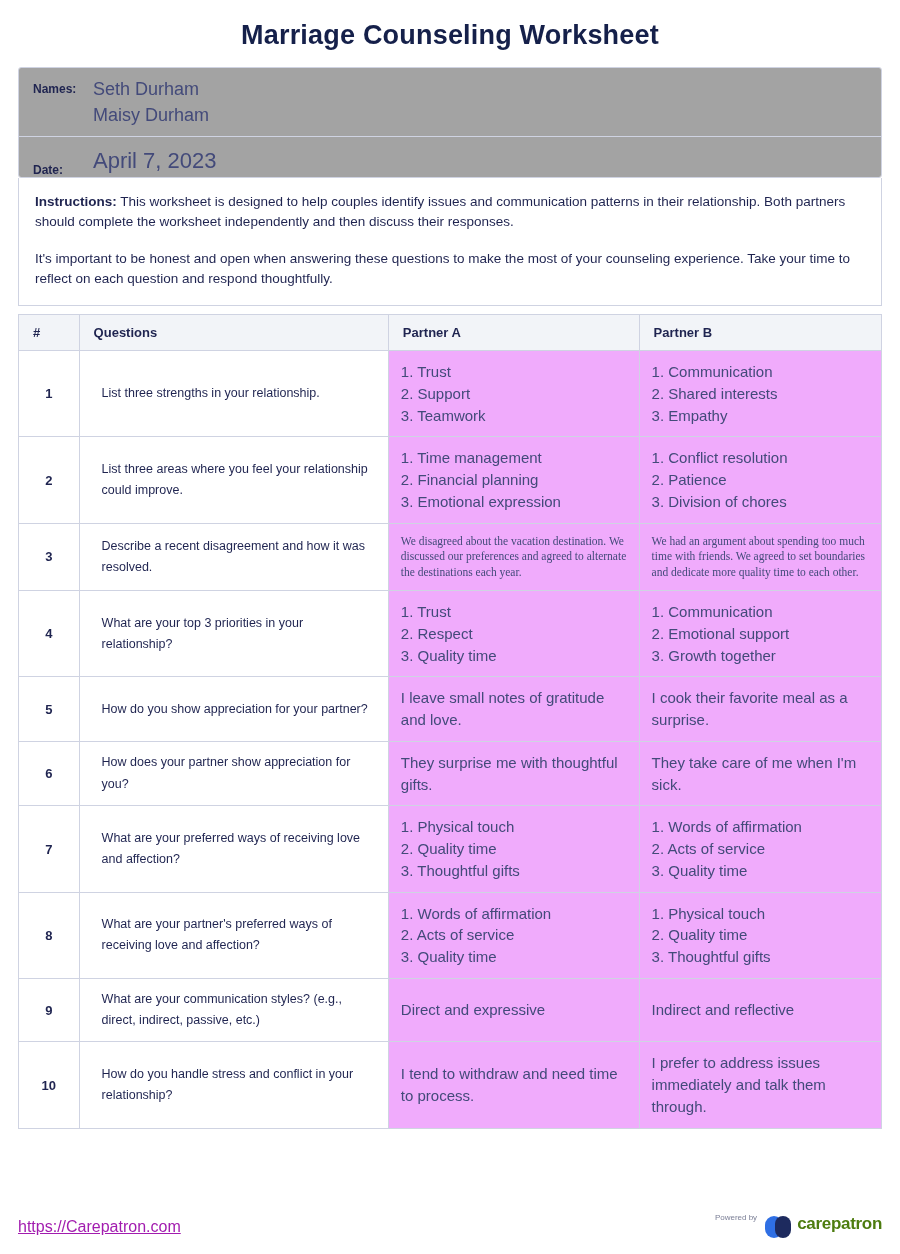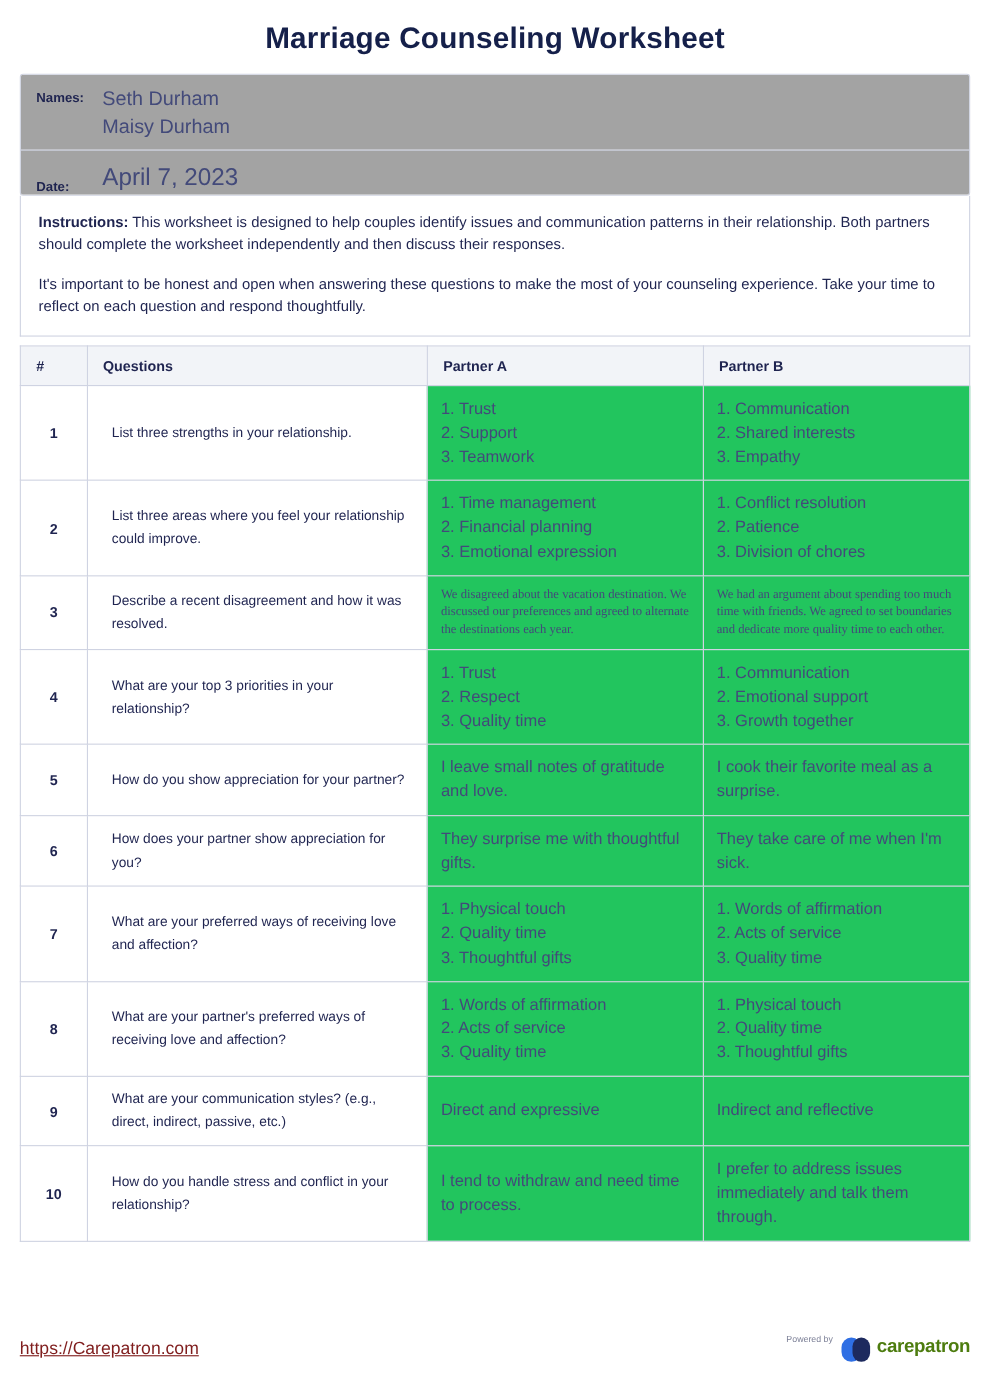--- a/index.html
+++ b/index.html
@@ -130,21 +130,21 @@
     font-weight: bold;
     color: #1f2450;
   }
   td.col-q {
     font-size: 12.5px;
     color: #1f2450;
     line-height: 1.7;
     padding: 10px 16px 10px 22px;
   }
   td.col-a, td.col-b {
-    background: #22c55e;
+    background: #f0abfc;
     color: #434a7a;
     font-size: 15px;
     line-height: 1.45;
     padding: 10px 12px;
   }
   td.answer.small {
     font-size: 11.5px;
     line-height: 1.35;
     font-family: Liberation Serif, serif;
   }
@@ -158,21 +158,21 @@
     left: 18px;
     right: 18px;
     bottom: 10px;
     height: 34px;
     display: flex;
     align-items: center;
     justify-content: space-between;
   }
   .footer-link {
     font-size: 16px;
-    color: #7f1d1d;
+    color: #a21caf;
     text-decoration: underline;
   }
   .brand {
     display: flex;
     gap: 6px;
   }
   .powered {
     font-size: 8px;
     color: #7b7f96;
     line-height: 1;

